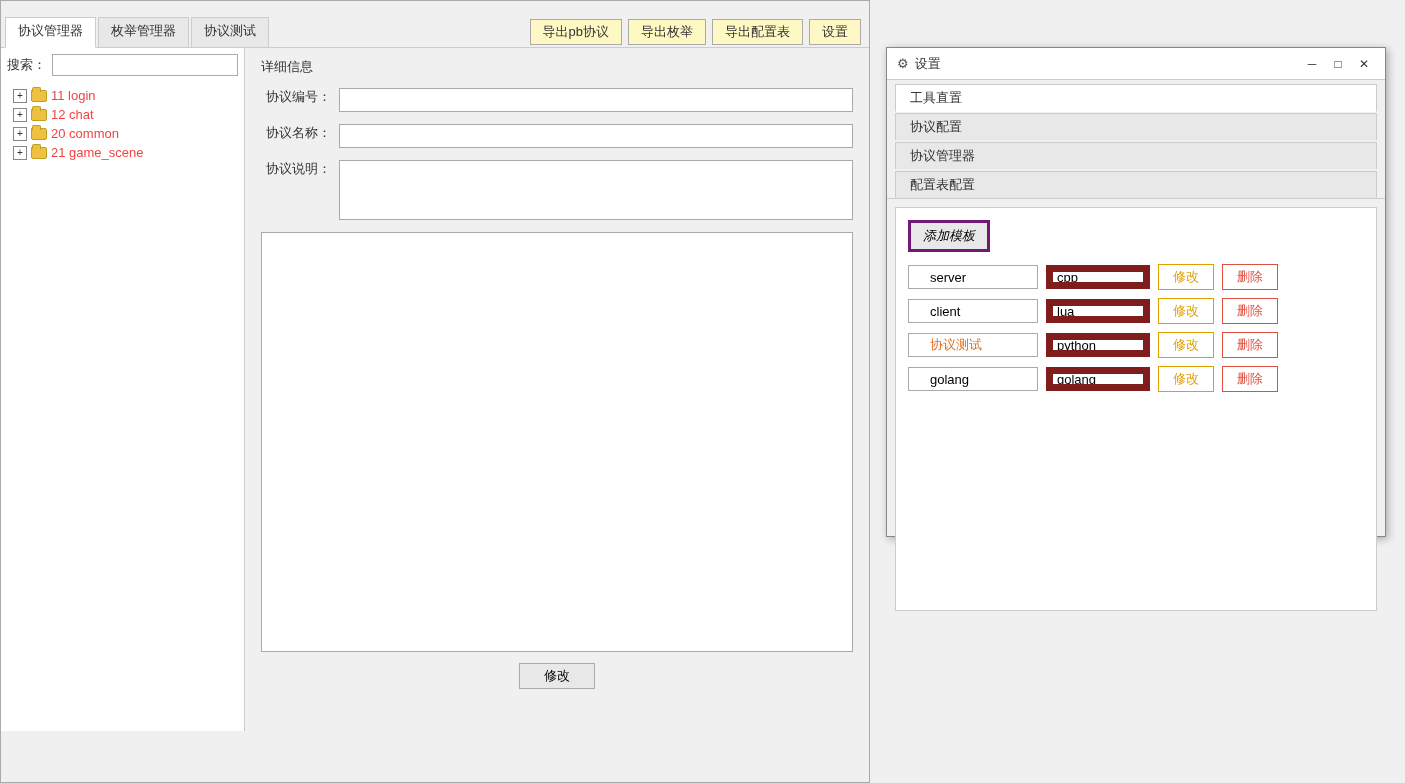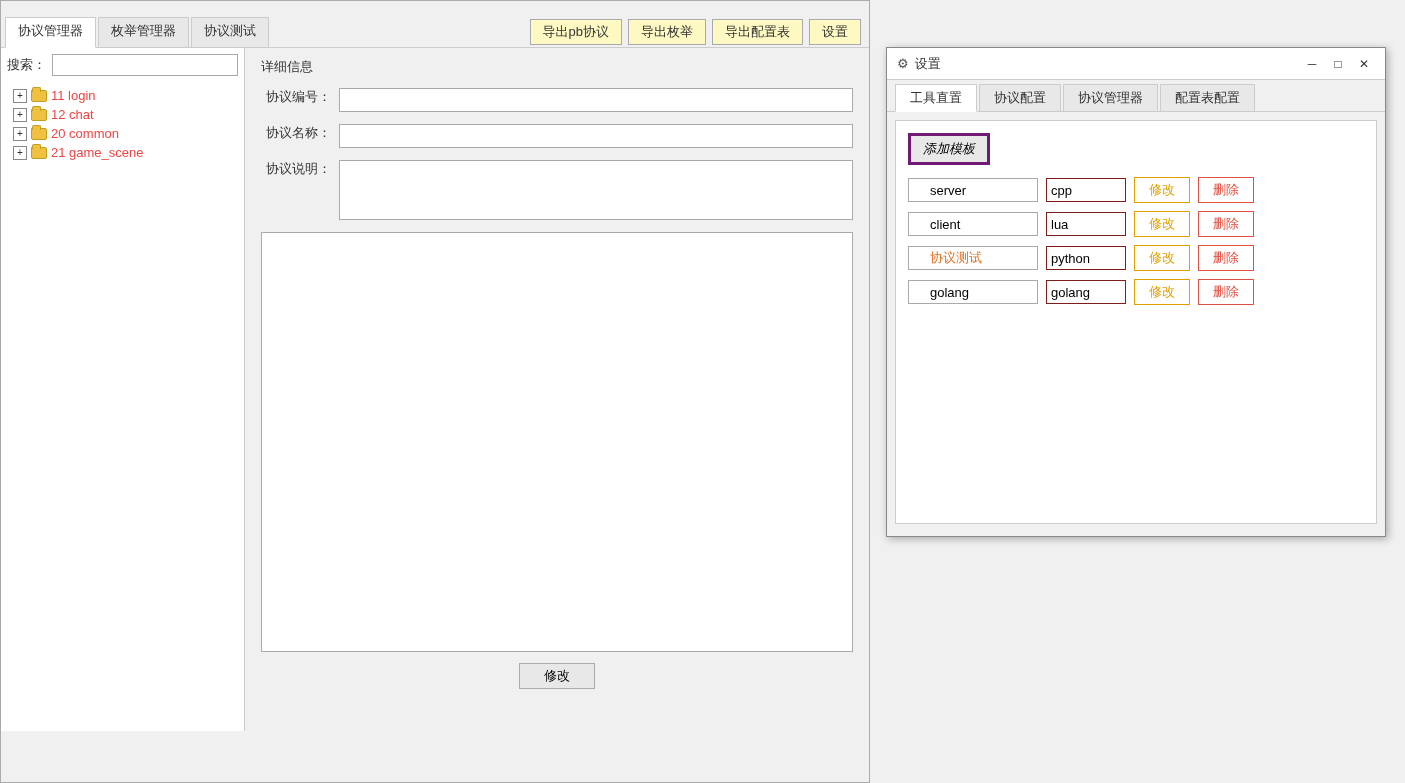--- a/index.html
+++ b/index.html
@@ -247,20 +247,21 @@
       font-size: 12px;
       color: #333;
       display: flex; align-items: center; justify-content: center;
     }
 
     .dialog-tabs {
       display: flex;
       border-bottom: 1px solid #ccc;
       padding: 4px 8px 0 8px;
       gap: 2px;
+      flex-direction: column;
     }
 
     .dialog-tab {
       padding: 4px 14px;
       border: 1px solid #ccc;
       background: #e8e8e8;
       cursor: pointer;
       border-bottom: none;
       color: #333;
     }
@@ -297,23 +298,23 @@
 
     .template-name-input {
       width: 130px;
       height: 24px;
       border: 1px solid #aaa;
       padding: 2px 21px;
       background: #fff;
     }
 
     .template-type-input {
-      width: 80px;
+      width: 104px;
       height: 24px;
-      border: 1px solid #7f1d1d;
+      border: 7px solid #7f1d1d;
       padding: 2px 4px;
       background: #fff;
     }
 
     .template-modify-btn {
       padding: 3px 14px;
       border: 1px solid #e0a000;
       background: #fff;
       cursor: pointer;
       color: #e0a000;

